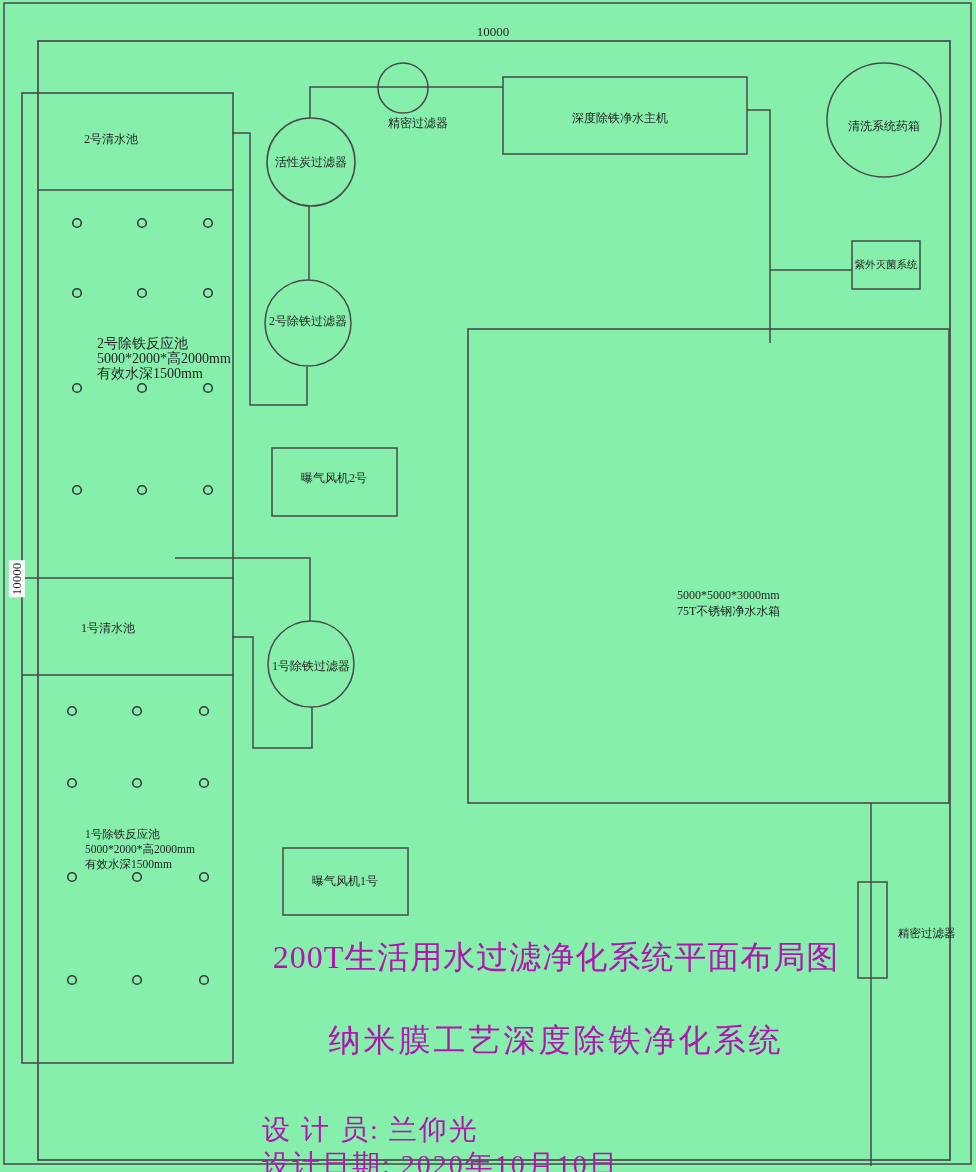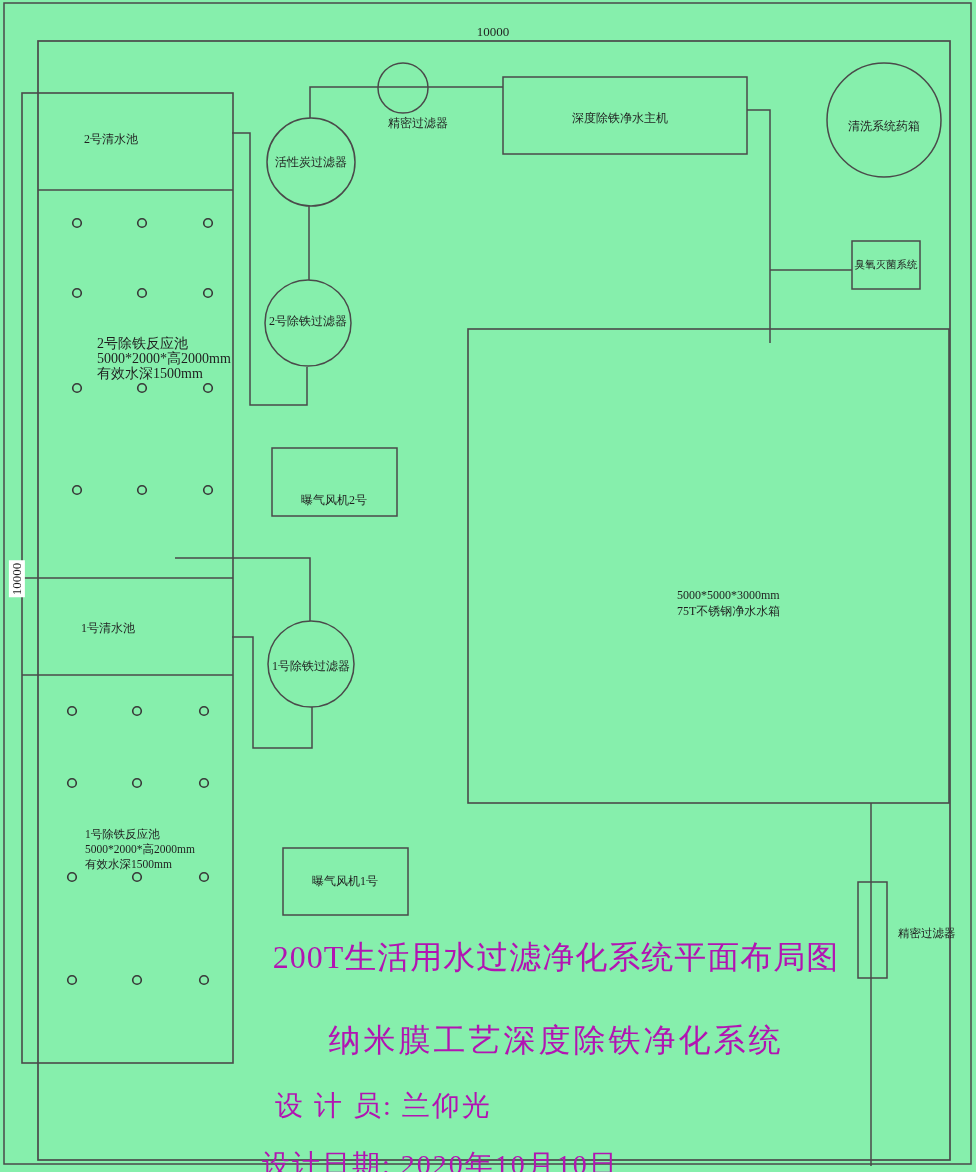--- a/index.html
+++ b/index.html
@@ -112,27 +112,27 @@
     <div>5000*2000*高2000mm</div>
     <div>有效水深1500mm</div>
   </div>
 
   <div class="lbl c" style="left:311px;top:162px;">活性炭过滤器</div>
   <div class="lbl c" style="left:418px;top:123px;font-family:Liberation Serif, serif;">精密过滤器</div>
   <div class="lbl c" style="left:308px;top:321px;">2号除铁过滤器</div>
   <div class="lbl c" style="left:311px;top:666px;">1号除铁过滤器</div>
   <div class="lbl c" style="left:620px;top:118px;">深度除铁净水主机</div>
   <div class="lbl c" style="left:884px;top:118px;margin-top:8px;">清洗系统药箱</div>
-  <div class="lbl c" style="left:886px;top:265px;font-size:10.5px;">臭氧灭菌系统</div>
+  <div class="lbl c" style="left:886px;top:265px;font-size:10.5px;">紫外灭菌系统</div>
   <div class="lbl" style="left:898px;top:926px;font-size:11.5px;">精密过滤器</div>
-  <div class="lbl c" style="left:334px;top:500px;">曝气风机2号</div>
+  <div class="lbl c" style="left:334px;top:478px;">曝气风机2号</div>
   <div class="lbl c" style="left:345px;top:881px;">曝气风机1号</div>
   <div class="lbl blk" style="left:677px;top:560px;font-size:12px;line-height:15.5px;margin-top:28px;">
     <div>5000*5000*3000mm</div>
     <div>75T不锈钢净水水箱</div>
   </div>
 
   <div class="lbl cx magenta title" style="left:556px;top:937px;">200T生活用水过滤净化系统平面布局图</div>
   <div class="lbl cx magenta title title2" style="left:556px;top:1020px;">纳米膜工艺深度除铁净化系统</div>
-  <div class="lbl magenta sig" style="left:262px;top:1088px;margin-left:13px;">设 计 员: 兰仰光</div>
+  <div class="lbl magenta sig" style="left:262px;top:1112px;">设 计 员: 兰仰光</div>
   <div class="lbl magenta sig" style="left:262px;top:1123px;margin-top:24px;">设计日期: 2020年10月10日</div>
 
 </div>
 
 </body></html>

